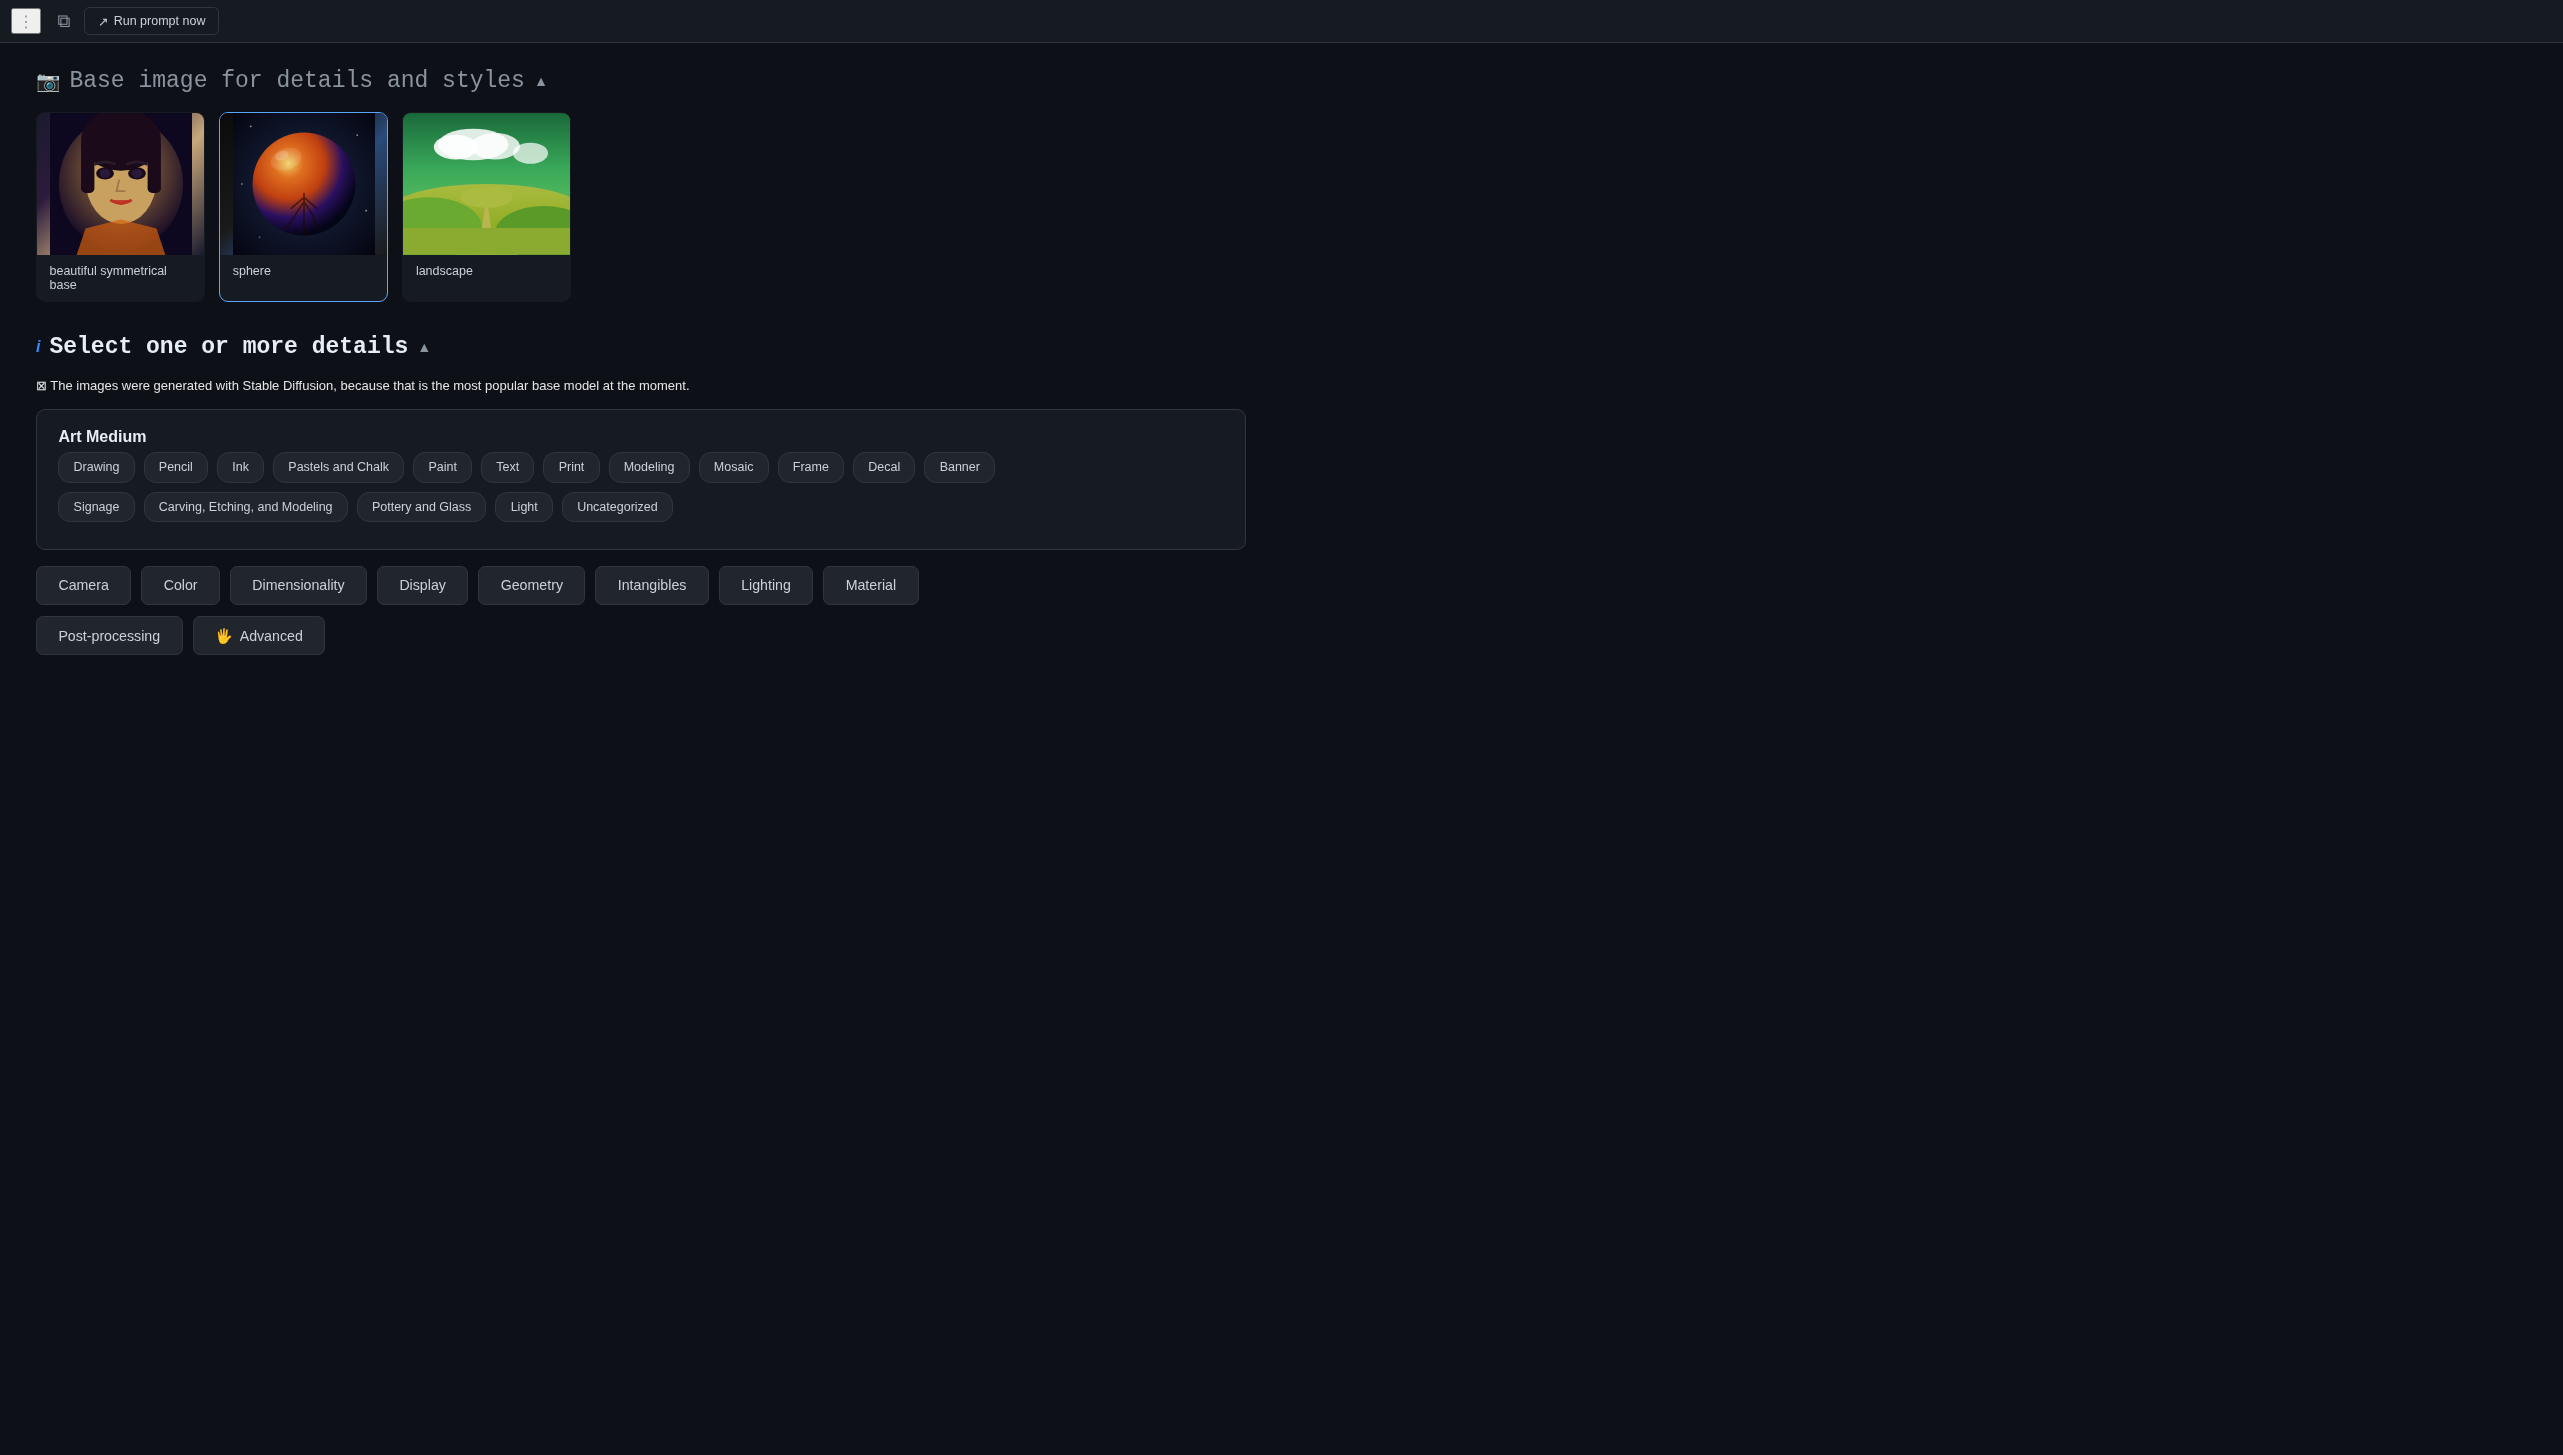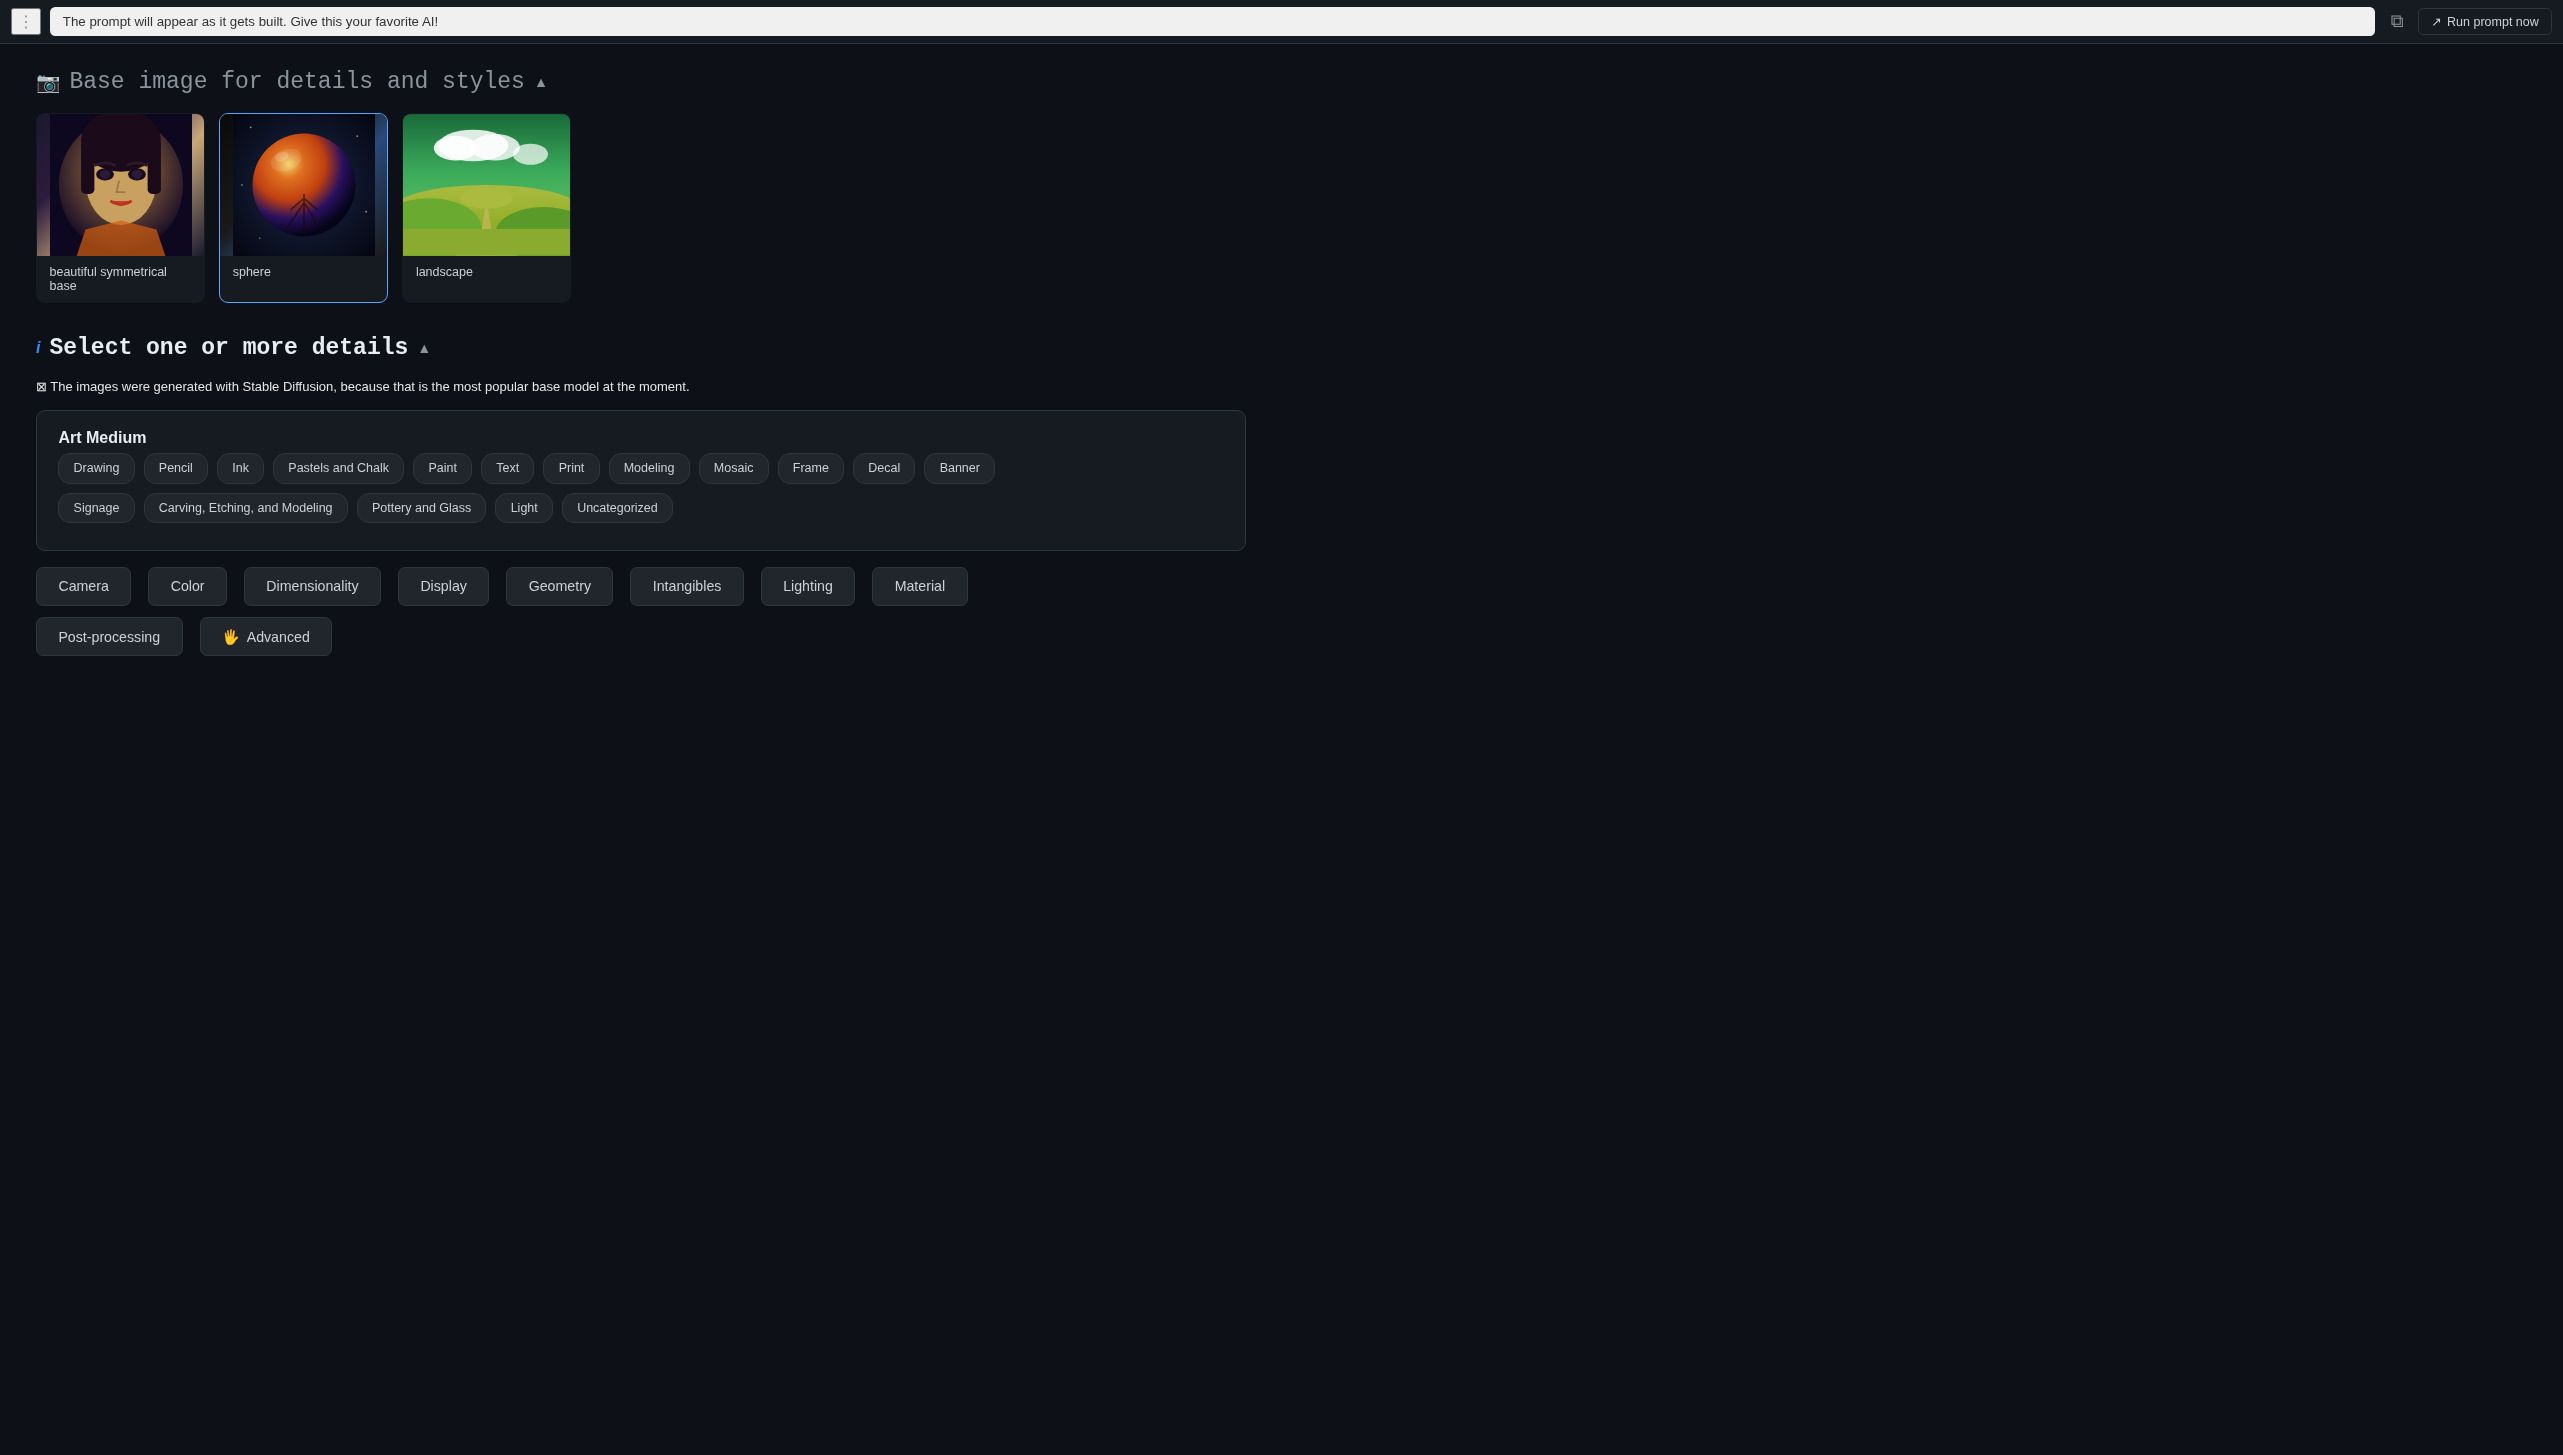--- a/index.html
+++ b/index.html
@@ -185,21 +185,21 @@
       font-size: 12.5px;
       cursor: pointer;
       transition: background 0.12s, border-color 0.12s;
       white-space: nowrap;
     }
 
     
     .category-row {
       display: flex;
       flex-wrap: wrap;
-      gap: 17px;
+      gap: 10px;
       margin-bottom: 10.7px;
     }
     .category-btn {
       background: #21262d;
       border: 0.9px solid #30363d;
       border-radius: 7.1px;
       color: #c9d1d9;
       padding: 10.7px 21.4px;
       font-size: 14.2px;
       cursor: pointer;
@@ -230,21 +230,20 @@
     
     ::-webkit-scrollbar { width: 7.1px; }
     ::-webkit-scrollbar-track { background: #0d1117; }
     ::-webkit-scrollbar-thumb { background: #30363d; border-radius: 3.6px; }
   </style>
 </head>
 <body>
 
 <div class="top-bar">
   <button class="top-bar-dots">⋮</button>
-  <input class="prompt-input" type="text" value="The prompt will appear as it gets built. Give this your favorite AI!" placeholder="The prompt will appear as it gets built. Give this your favorite AI!" style="">
   <div class="top-bar-actions">
     <button class="icon-btn">⧉</button>
     <button class="run-btn">
       <span>↗</span>
       <span>Run prompt now</span>
     </button>
   </div>
 </div>
 
 <div class="main-content">

